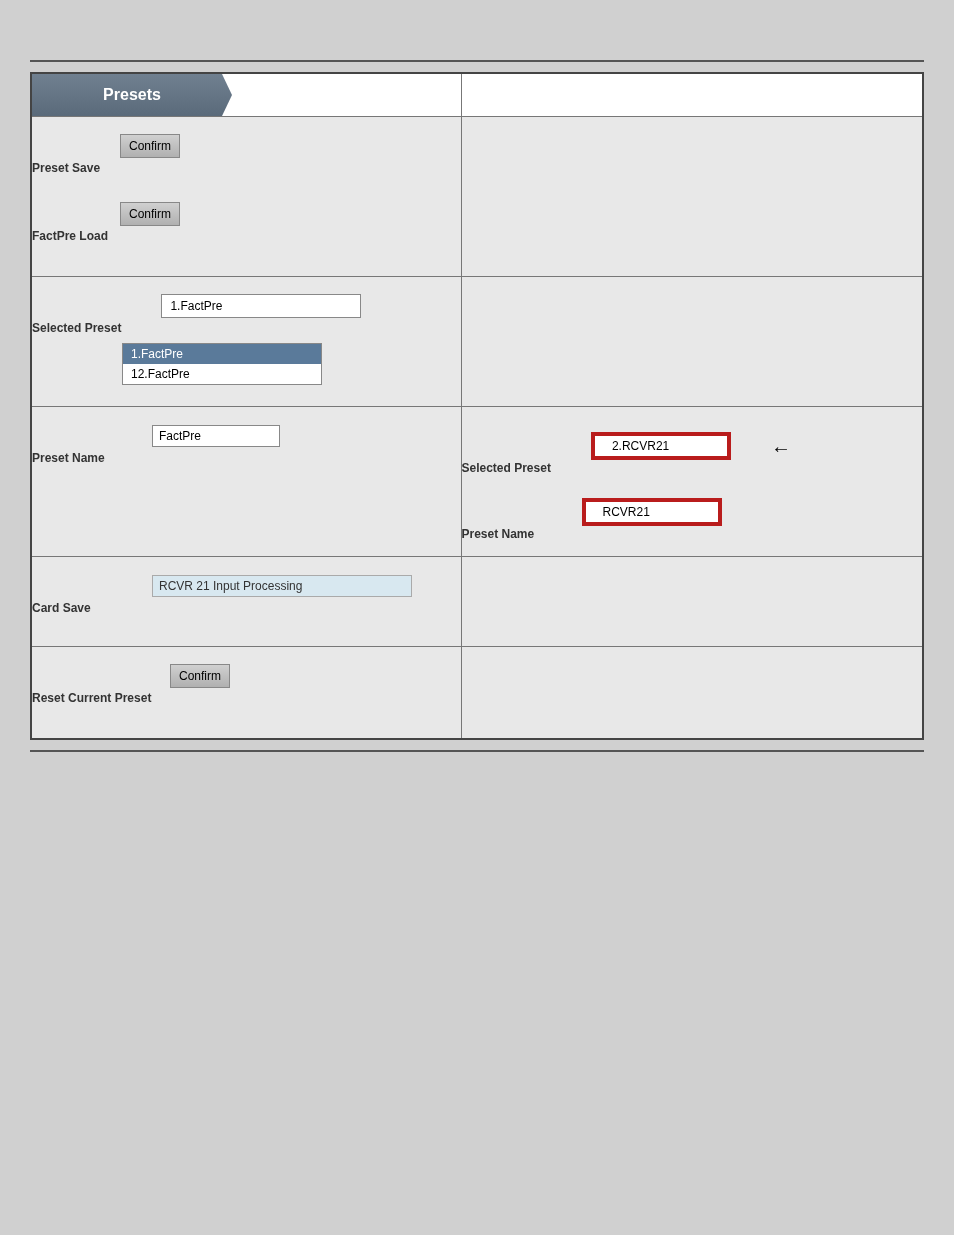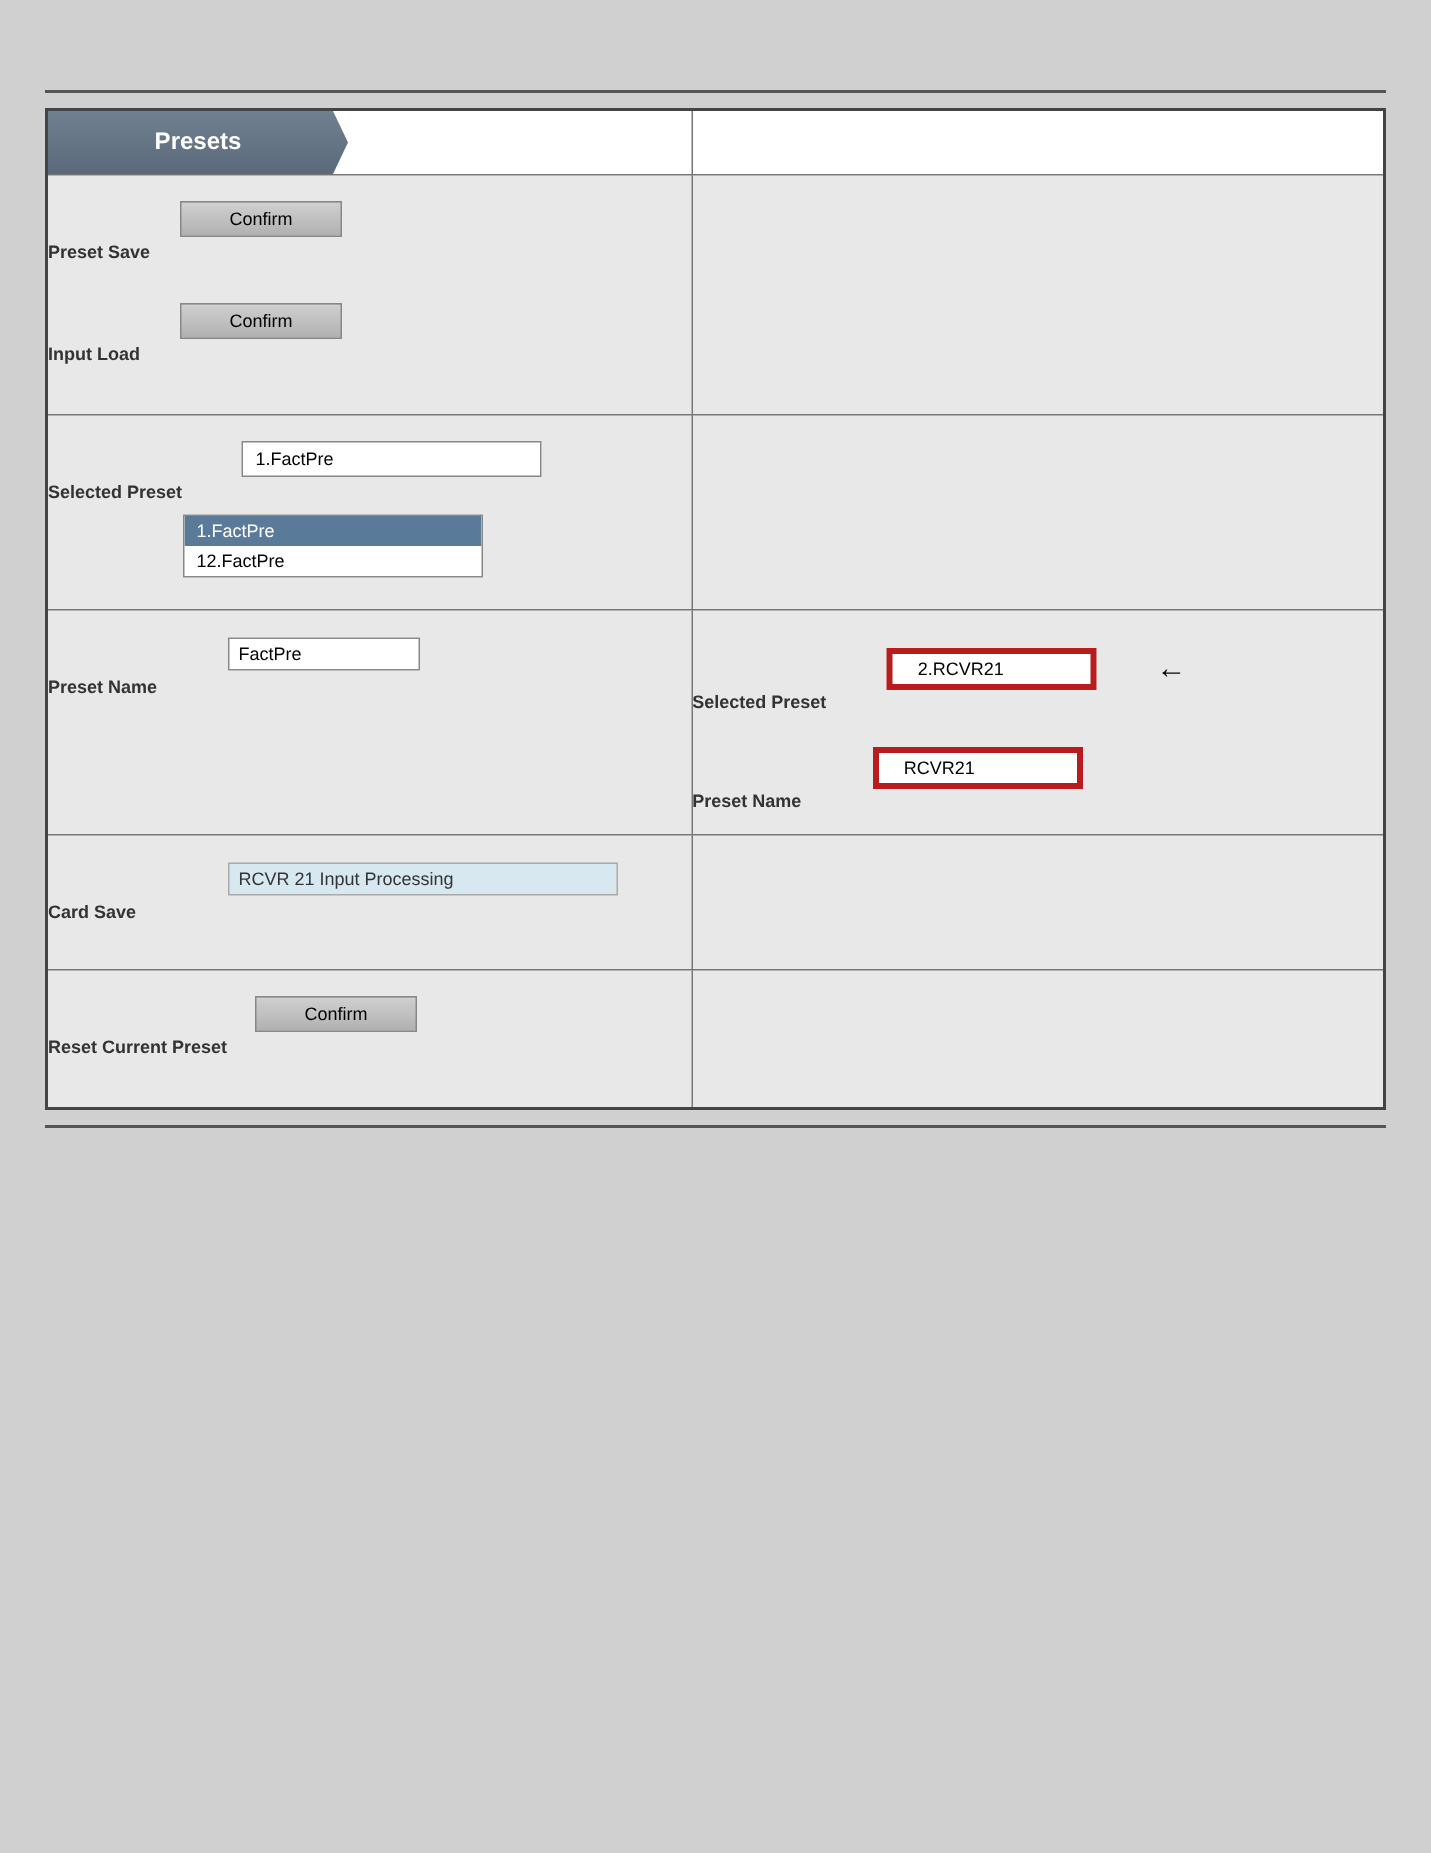--- a/index.html
+++ b/index.html
@@ -77,21 +77,21 @@
       font-weight: bold;
       color: #333;
       margin-right: 8px;
       min-width: 80px;
       margin-top: 44px;
     }
 
     .confirm-btn {
       background: linear-gradient(to bottom, #d0d0d0, #b0b0b0);
       border: 1px solid #888;
-      padding: 4px 32px;
+      padding: 4px 8px;
       font-size: 12px;
       cursor: pointer;
       color: #000;
     }
 
     
     .selected-preset-cell {
       padding: 20px 30px;
       background: #e8e8e8;
     }
@@ -223,21 +223,21 @@
       </td>
     </tr>
 
     <tr>
       <td class="save-load-cell" style="height:160px;">
         <div class="save-load-row">
           <span class="label-text">Preset Save</span>
           <button class="confirm-btn">Confirm</button>
         </div>
         <div class="save-load-row">
-          <span class="label-text">Input Load</span>
+          <span class="label-text">FactPre Load</span>
           <button class="confirm-btn">Confirm</button>
         </div>
       </td>
       <td style="background:#e8e8e8;"></td>
     </tr>
 
     <tr>
       <td class="selected-preset-cell" style="height:130px;">
         <div class="field-row">
           <span class="label-text">Selected Preset</span>

